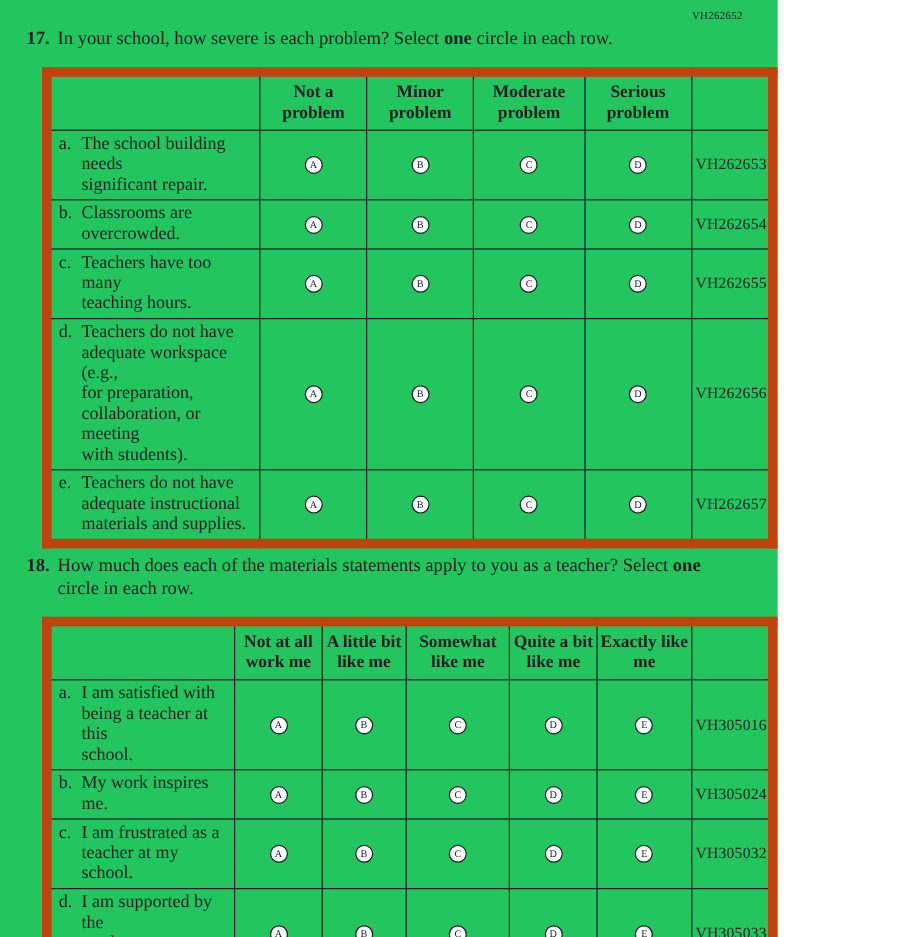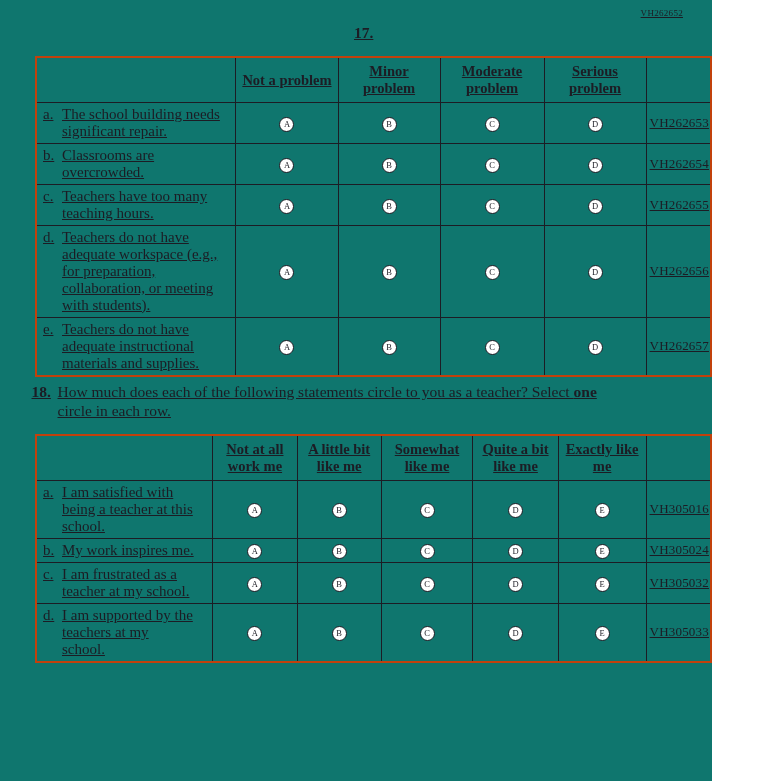--- a/index.html
+++ b/index.html
@@ -1,23 +1,22 @@
 <!DOCTYPE html>
 <html><head>
 <meta charset="utf-8">
 <style>
   html,body{margin:0;padding:0;background:#ffffff;}
   .page{
     position:relative;
-    width:712px;height:781px;
-    background:#0f766e;
+    width:648px;height:781px;
+    background:#22c55e;
     overflow:hidden;
     font-family:"Liberation Serif","DejaVu Serif",serif;
     color:#1c1c24;
-    text-decoration:underline;
   }
   .codeline{
     text-align:right;
     padding-right:29px;
     font-size:9px;
     letter-spacing:.3px;
   }
   .code1{padding-top:8px;}
   .code2{margin-top:56px;}
   .question{
@@ -25,21 +24,21 @@
     margin:5px 0 0 22px;
     font-size:15.5px;
     line-height:1.25;
     justify-content:center;
   }
   .qnum{font-weight:bold;width:26px;flex:none;}
   .qtext{flex:1;max-width:645px;}
   .b{font-weight:bold;}
   .block{display:block;}
   .tablewrap{margin:14px 0 0 35px;}
-  table.qtable{border-collapse:collapse;border:2px solid #c2410c;}
+  table.qtable{border-collapse:collapse;border:8px solid #c2410c;}
   table.qtable th,table.qtable td{border:1px solid #1c1c24;vertical-align:middle;}
   table.qtable th{
     font-weight:bold;text-align:center;
     font-size:14.5px;line-height:1.15;
     padding:5px 2px;white-space:pre-line;
   }
   td.c-label{padding:3px 5px 3px 6px;}
   .labelwrap{display:flex;align-items:flex-start;}
   .letter{width:19px;flex:none;font-size:15px;line-height:17px;}
   .labeltext{white-space:pre-line;font-size:15px;line-height:17px;}
@@ -63,20 +62,23 @@
 </style>
 </head>
 <body>
 
 <div class="page">
 
   <div class="codeline code1">VH262652</div>
 
   <div class="question">
     <span class="qnum">17.</span>
+    <span class="qtext">
+      <span>In your school, how severe is each problem? Select </span><span class="b">one</span><span> circle in each row.</span>
+    </span>
   </div>
 
   <div class="tablewrap t1">
       <table class="qtable">
         <thead>
           <tr>
             <th class="c-label"></th>
             <th class="c-opt">Not a problem</th>
             <th class="c-opt">Minor
 problem</th>
@@ -163,21 +165,21 @@
             <td class="c-code">VH262657</td>
           </tr>
         </tbody>
       </table>
     </div>
 
 
   <div class="question">
     <span class="qnum">18.</span>
     <span class="qtext">
-      <span>How much does each of the following statements circle to you as a teacher? Select </span><span class="b">one</span><span class="block">circle in each row.</span>
+      <span>How much does each of the materials statements apply to you as a teacher? Select </span><span class="b">one</span><span class="block">circle in each row.</span>
     </span>
   </div>
 
   <div class="tablewrap t2">
       <table class="qtable">
         <thead>
           <tr>
             <th class="c-label"></th>
             <th class="c-opt">Not at all
 work me</th>

